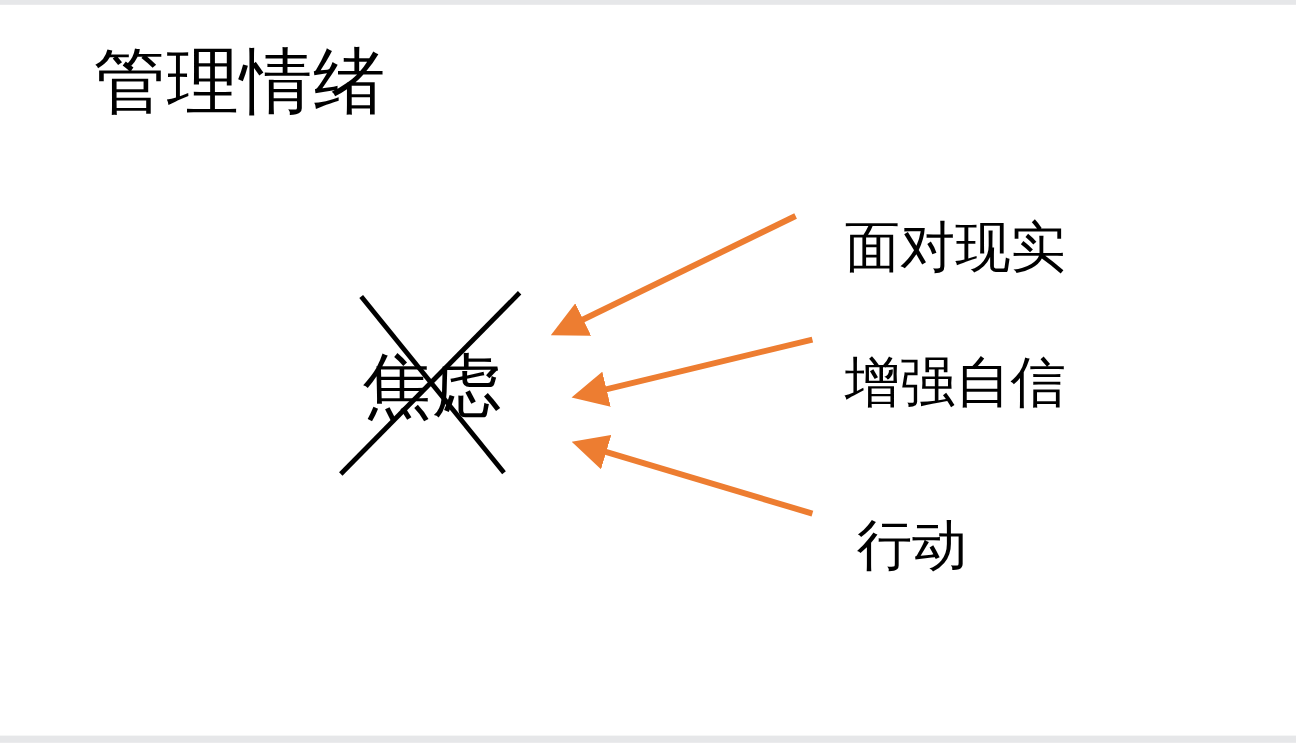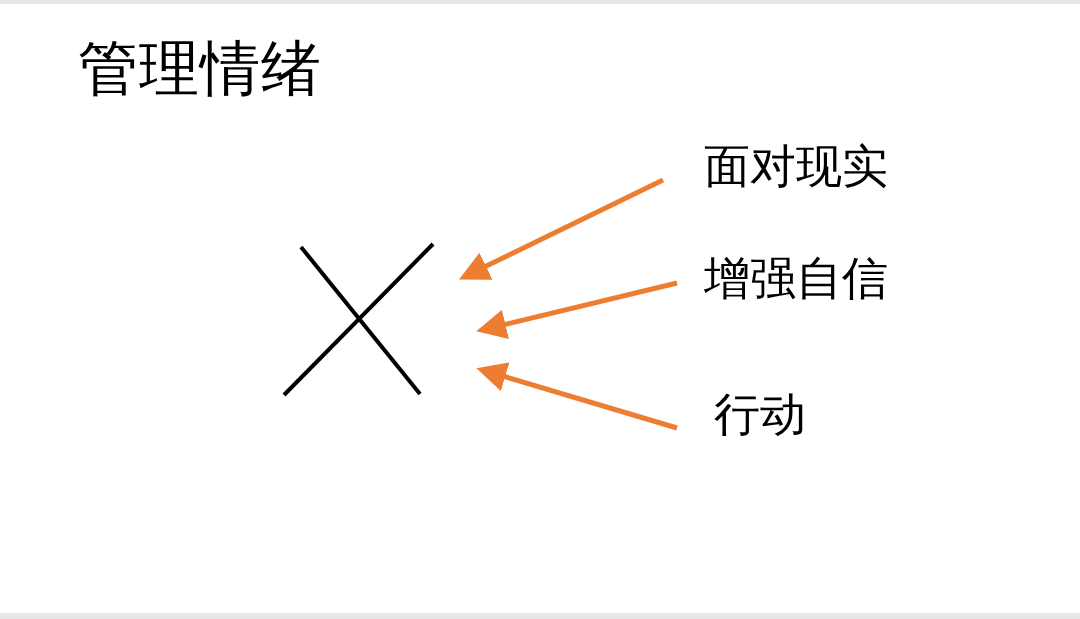--- a/index.html
+++ b/index.html
@@ -1,29 +1,30 @@
 <!DOCTYPE html>
 <html><head>
 <meta charset="utf-8">
 <style>
   html, body { margin:0; padding:0; }
   body { width:1080px; height:619px; position:relative; background:#e6e7e9; overflow:hidden;
          font-family:"DejaVu Sans", "Liberation Sans", sans-serif; }
   .slide { position:absolute; left:0; top:4px; width:1080px; height:609px; background:#ffffff; }
   .title { position:absolute; left:78px; top:28px; font-size:60px; line-height:72px; color:#000; letter-spacing:1px; }
   .center-word { position:absolute; left:302px; top:283px; font-size:58px; line-height:70px; color:#000; }
-  .label { position:absolute; font-size:46px; line-height:56px; color:#000; }
+  .label { position:absolute; font-size:46px; line-height:56px; color:#000;margin-top:40px; }
   svg.overlay { position:absolute; left:0; top:0; }
 </style>
 </head>
 <body>
 
 <div class="slide">
   <div class="title">管理情绪</div>
 
+  <div class="center-word">焦虑</div>
 
   <div class="label" style="left:704px; top:134px;">面对现实</div>
   <div class="label" style="left:714px; top:382px;">行动</div>
   <div class="label" style="left:704px; top:246px;">增强自信</div>
 
   <svg class="overlay" width="1080" height="609" viewBox="0 4 1080 609">
     <defs>
       <marker id="ah" markerWidth="6" markerHeight="6" refX="4" refY="3" orient="auto" markerUnits="strokeWidth">
         <path d="M0,0 L6,3 L0,6 z" fill="#ed7d31"></path>
       </marker>

